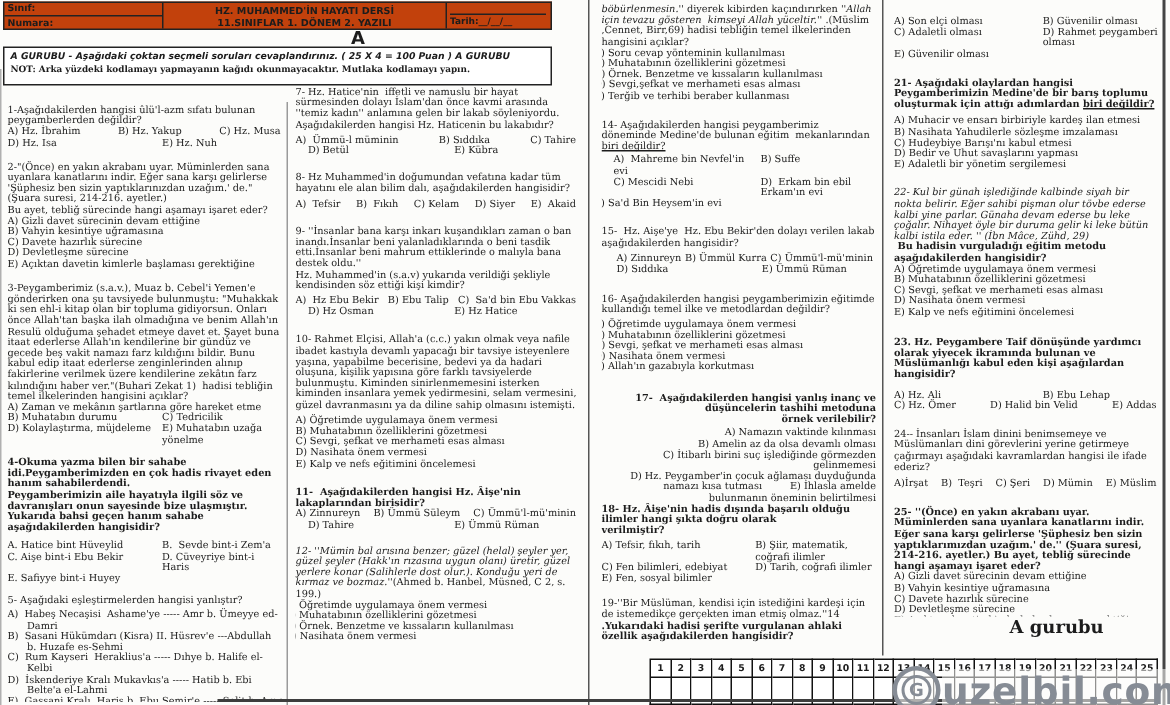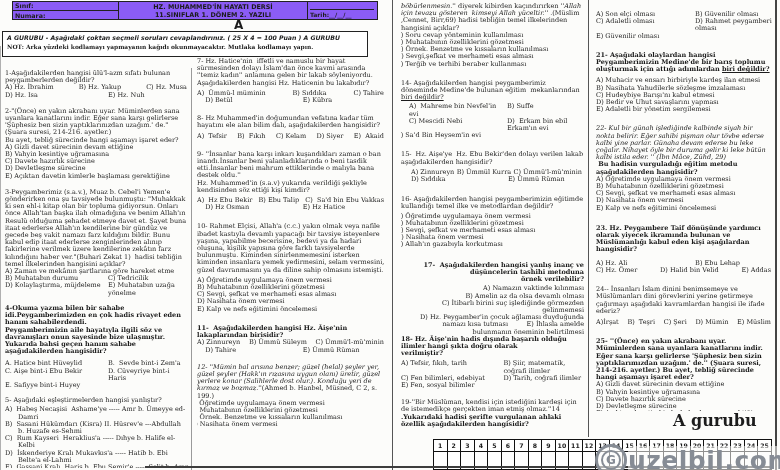--- a/index.html
+++ b/index.html
@@ -1,21 +1,21 @@
 <!DOCTYPE html>
 <html><head>
 <meta charset="utf-8">
 <style>
   html,body{margin:0;padding:0}
   body{width:780px;height:470px;overflow:hidden;position:relative;background:#f4f4f2;
        font-family:"DejaVu Serif",serif;color:#1c1c1c}
   .page{position:absolute;inset:0;background:#fcfcfa}
   
-  .hdr{position:absolute;left:12px;top:1px;width:366px;height:19px;border:1.5px solid #222;
-       box-sizing:border-box;display:flex;font-family:"DejaVu Sans",sans-serif;background:#8b5cf6}
+  .hdr{position:absolute;left:2px;top:1px;width:366px;height:19px;border:1.5px solid #222;
+       box-sizing:border-box;display:flex;font-family:"DejaVu Sans",sans-serif;background:#c2410c}
   .hdr-left{width:106px;border-right:1.5px solid #222;box-sizing:border-box;font-size:6.3px;font-weight:bold}
   .hdr-left .r1{height:8px;border-bottom:1.3px solid #222;padding:0 2px;line-height:8px}
   .hdr-left .r2{height:8px;padding:0 2px;line-height:9px}
   .hdr-mid{flex:1;text-align:center;font-weight:bold;font-size:6.4px;line-height:8px;padding-top:1px;white-space:nowrap}
   .hdr-right{width:70px;border-left:1.5px solid #222;box-sizing:border-box;font-size:6px;font-weight:bold;position:relative}
   .hdr-right .tarih{position:absolute;left:2px;bottom:1px;border-top:1.3px solid #222;width:64px;padding-top:1px}
   .groupA{position:absolute;left:234px;top:18px;font-size:12px;font-weight:bold;font-family:"DejaVu Sans",sans-serif}
   
   .note{position:absolute;left:2px;top:31px;width:366px;height:26px;border:1.5px solid #222;
         box-sizing:border-box;padding:2px 4px;background:#fff}
@@ -34,21 +34,21 @@
   .opt-row.single{display:block;padding-left:13px;text-indent:-13px}
   
   .sep{position:absolute;background:#777}
   
   .grid{position:absolute;left:433px;top:439px;width:339px;font-family:"DejaVu Sans",sans-serif}
   .grid-row{display:flex}
   .grid-cell{flex:1;border:1px solid #111;border-left:none;box-sizing:border-box;height:13px;
              line-height:12px;text-align:center;font-size:6.2px;font-weight:bold;background:#fff}
   .grid-row .grid-cell:first-child{border-left:1px solid #111}
   .grid-row.blank .grid-cell{height:18px;border-top:none}
-  .group-footer{position:absolute;left:673px;top:411px;font-size:16px;font-weight:bold}
+  .group-footer{position:absolute;left:673px;top:411px;font-size:12px;font-weight:bold}
   .bottom-edge{position:absolute;left:145px;top:466px;width:628px;height:2.4px;background:#3d3d3d}
   
   .wm{position:absolute;left:595px;top:444px;display:flex;align-items:center;color:#868c95;z-index:6}
   .wm-ring{width:26px;height:26px;border:3px solid #868c95;border-radius:50%;
            display:flex;align-items:center;justify-content:center;flex:none;background:rgba(252,252,250,.6)}
   .wm-ring-inner{width:16px;height:16px;border:2.4px solid #868c95;border-radius:50%;
            display:flex;align-items:center;justify-content:center;
            font-family:"DejaVu Sans",sans-serif;font-weight:bold;font-size:12px}
   .wm-text{font-family:"DejaVu Sans",sans-serif;font-weight:bold;font-size:25px;letter-spacing:.5px;
            margin-left:1px;background:rgba(252,252,250,.55)}

